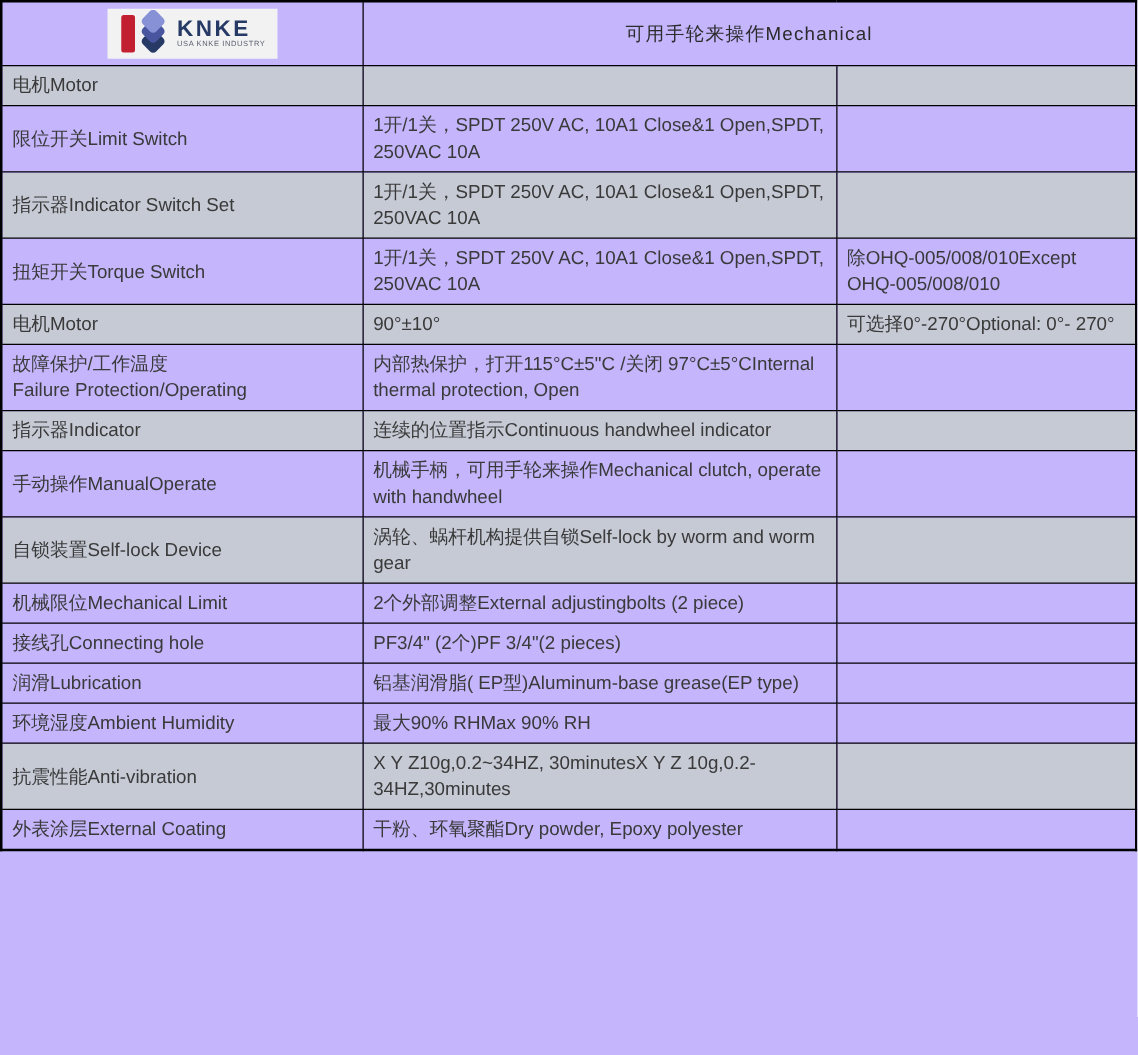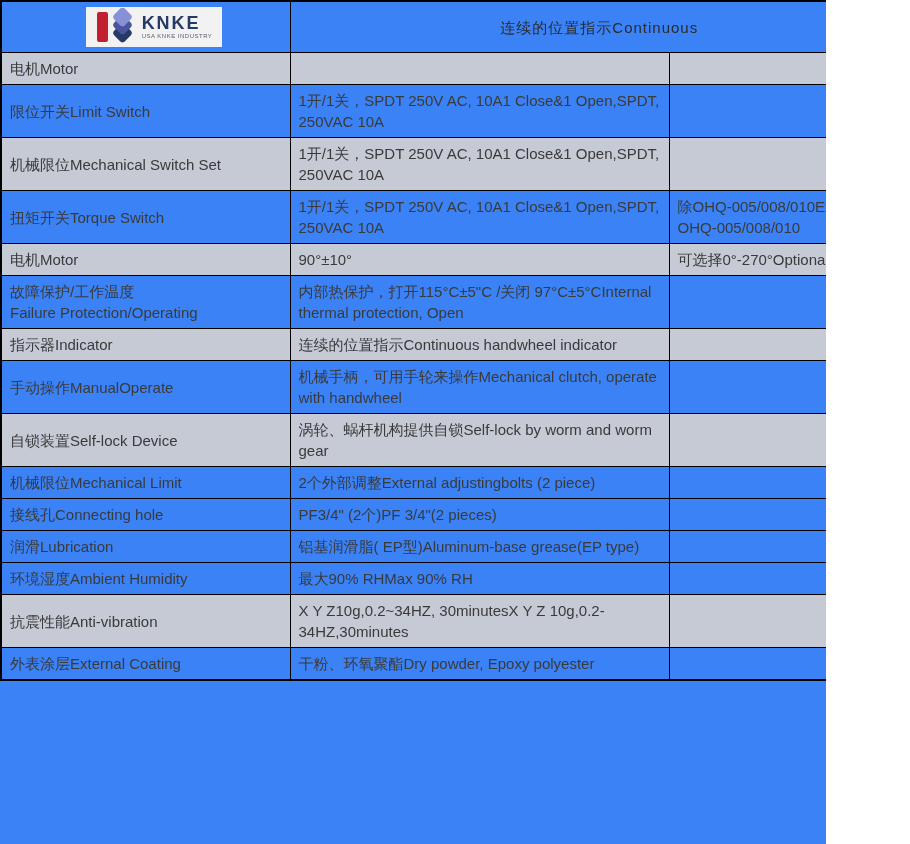--- a/index.html
+++ b/index.html
@@ -3,24 +3,24 @@
 <meta charset="utf-8">
 <style>
   html, body {
     margin: 0;
     padding: 0;
     background: #ffffff;
     font-family: "Liberation Sans", "DejaVu Sans", sans-serif;
     color: #3a3a3a;
   }
   .page {
-    width: 826px;
+    width: 910px;
     height: 844px;
     box-sizing: border-box;
-    background: #3b82f6;
+    background: #c4b5fd;
     overflow: hidden;
   }
   table.spec {
     width: 908px;
     border-collapse: collapse;
     border: 2px solid #000;
     table-layout: fixed;
   }
   table.spec td {
     border: 1px solid #000;
@@ -92,37 +92,37 @@
                 <rect x="19" y="9.5" width="15" height="15" rx="3.5" transform="rotate(45 26.5 17)" fill="var(--brand-mid-blue,#4a55a0)"></rect>
                 <rect x="19" y="1.5" width="15" height="15" rx="3.5" transform="rotate(45 26.5 9)" fill="var(--brand-light-blue,#8791d6)"></rect>
               </g>
             </svg>
             <div class="logo-text">
               <div class="logo-name">KNKE</div>
               <div class="logo-tagline">USA KNKE INDUSTRY</div>
             </div>
           </div>
         </td>
-        <td class="title-cell" colspan="2">连续的位置指示Continuous</td>
+        <td class="title-cell" colspan="2">可用手轮来操作Mechanical</td>
       </tr>
 
     </tbody>
     <tbody>
         <tr class="shaded">
           <td class="c0">电机Motor</td>
           <td class="c1"></td>
           <td class="c2"></td>
         </tr>
         <tr>
           <td class="c0">限位开关Limit Switch</td>
           <td class="c1">1开/1关，SPDT 250V AC, 10A1 Close&amp;1 Open,SPDT, 250VAC 10A</td>
           <td class="c2"></td>
         </tr>
         <tr class="shaded">
-          <td class="c0">机械限位Mechanical Switch Set</td>
+          <td class="c0">指示器Indicator Switch Set</td>
           <td class="c1">1开/1关，SPDT 250V AC, 10A1 Close&amp;1 Open,SPDT, 250VAC 10A</td>
           <td class="c2"></td>
         </tr>
         <tr>
           <td class="c0">扭矩开关Torque Switch</td>
           <td class="c1">1开/1关，SPDT 250V AC, 10A1 Close&amp;1 Open,SPDT, 250VAC 10A</td>
           <td class="c2">除OHQ-005/008/010Except OHQ-005/008/010</td>
         </tr>
         <tr class="shaded">
           <td class="c0">电机Motor</td>

